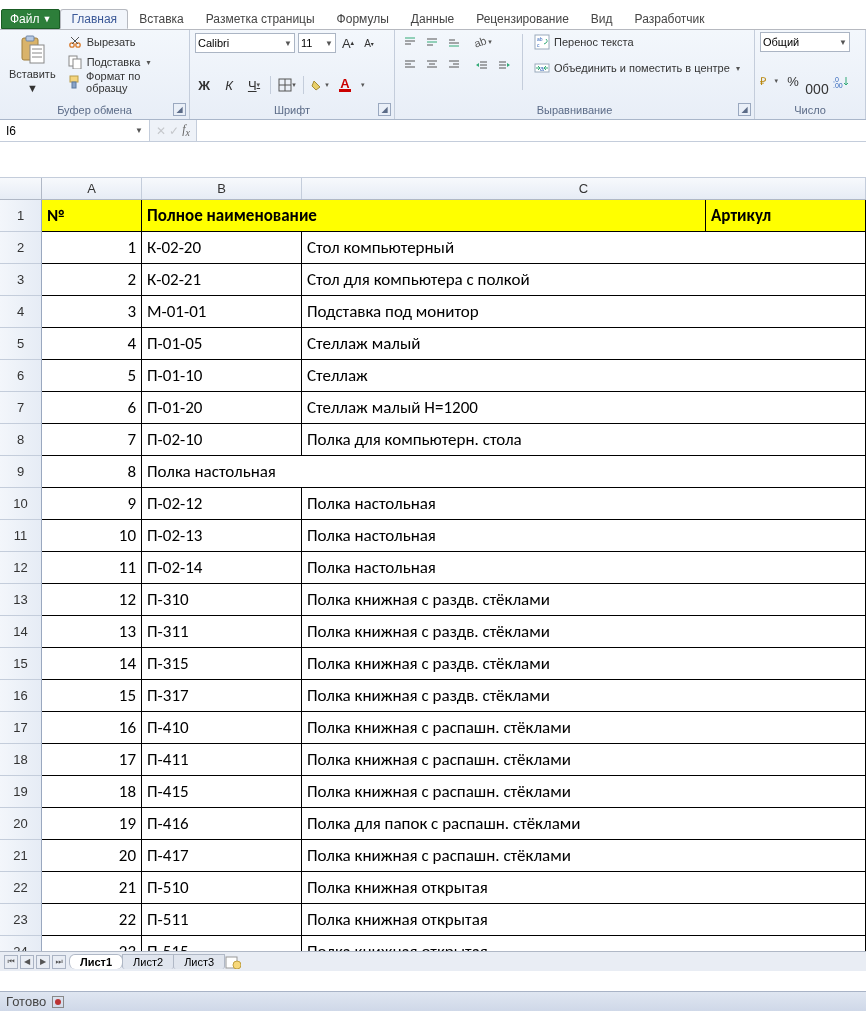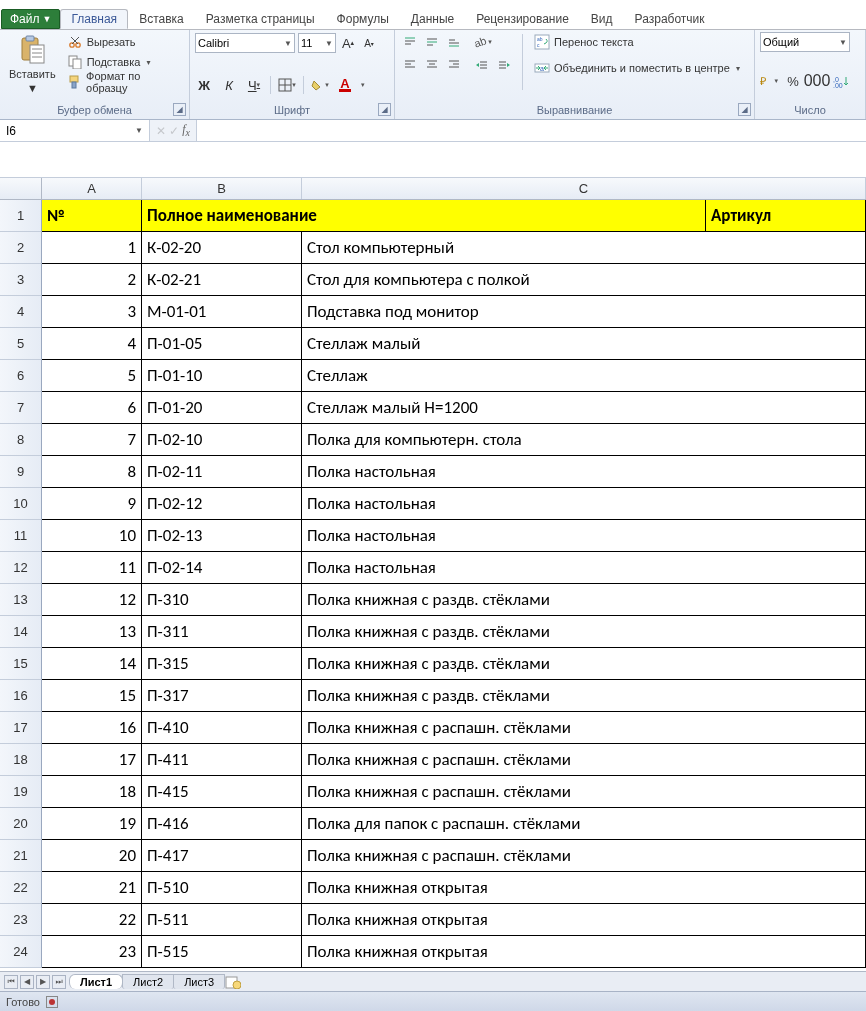--- a/index.html
+++ b/index.html
@@ -177,22 +177,22 @@
 .sheet-tab {
   padding:1px 10px; background:#e0e5ee; border:1px solid #b0b8c6; border-bottom:none;
   border-radius:0 0 3px 3px; margin-left:-1px;
 }
 .sheet-tab.active { background:#fff; font-weight:bold;border-radius:6px;}
 .sheet-add { width:18px; text-align:center;}
 
 
 .status-bar {
   height:20px; background:linear-gradient(#dfe6f1,#cfd8e8);
-  border-top:1px solid #a8b3c6; font-size:11px; color:#444;
-  display:flex; align-items:center; padding:0 6px;
+  border-top:1px solid #a8b3c6; font-size:13px; color:#444;
+  display:flex; align-items:center; padding:0 6px;margin-top:20px;
 }
 </style>
 </head>
 <body>
 
 <div class="tabs-row">
   <div class="file-tab">
     <span>Файл</span>
     <span class="arrow">▼</span>
   </div>
@@ -432,21 +432,21 @@
           <span class="dd">▼</span>
       </div>
       <div style="display:flex;gap:6px;margin-top:16px;">
         <div class="fbtn">
             <svg width="16" height="14">
               <text x="0" y="11" font-size="11" fill="#b8860b">₽</text>
             </svg>
             <span class="dd" style="font-size:7px;">▾</span>
           </div>
         <div class="fbtn">%</div>
-        <div class="fbtn" style="font-size:16px;">000</div>
+        <div class="fbtn" style="font-size:14px;margin-top:8px;">000</div>
         <div class="fbtn">
             <svg width="16" height="14">
               <text x="0" y="8" font-size="7" fill="#36b">,0</text>
               <text x="0" y="14" font-size="7" fill="#36b">,00</text>
               <path d="M13 3 l0 8 M11 9 l2 2 l2 -2" stroke="#3a7" fill="none"></path>
             </svg>
           </div>
       </div>
     </div>
     <div class="group-label">
@@ -524,21 +524,20 @@
       </div>
       <div class="row">
         <div class="row-h">8</div>
         <div class="cell A">7</div>
         <div class="cell B">П-02-10</div>
         <div class="cell C">Полка для компьютерн. стола</div>
       </div>
       <div class="row">
         <div class="row-h">9</div>
         <div class="cell A">8</div>
-        <div class="cell B">П-02-11</div>
         <div class="cell C">Полка настольная</div>
       </div>
       <div class="row">
         <div class="row-h">10</div>
         <div class="cell A">9</div>
         <div class="cell B">П-02-12</div>
         <div class="cell C">Полка настольная</div>
       </div>
       <div class="row">
         <div class="row-h">11</div>

